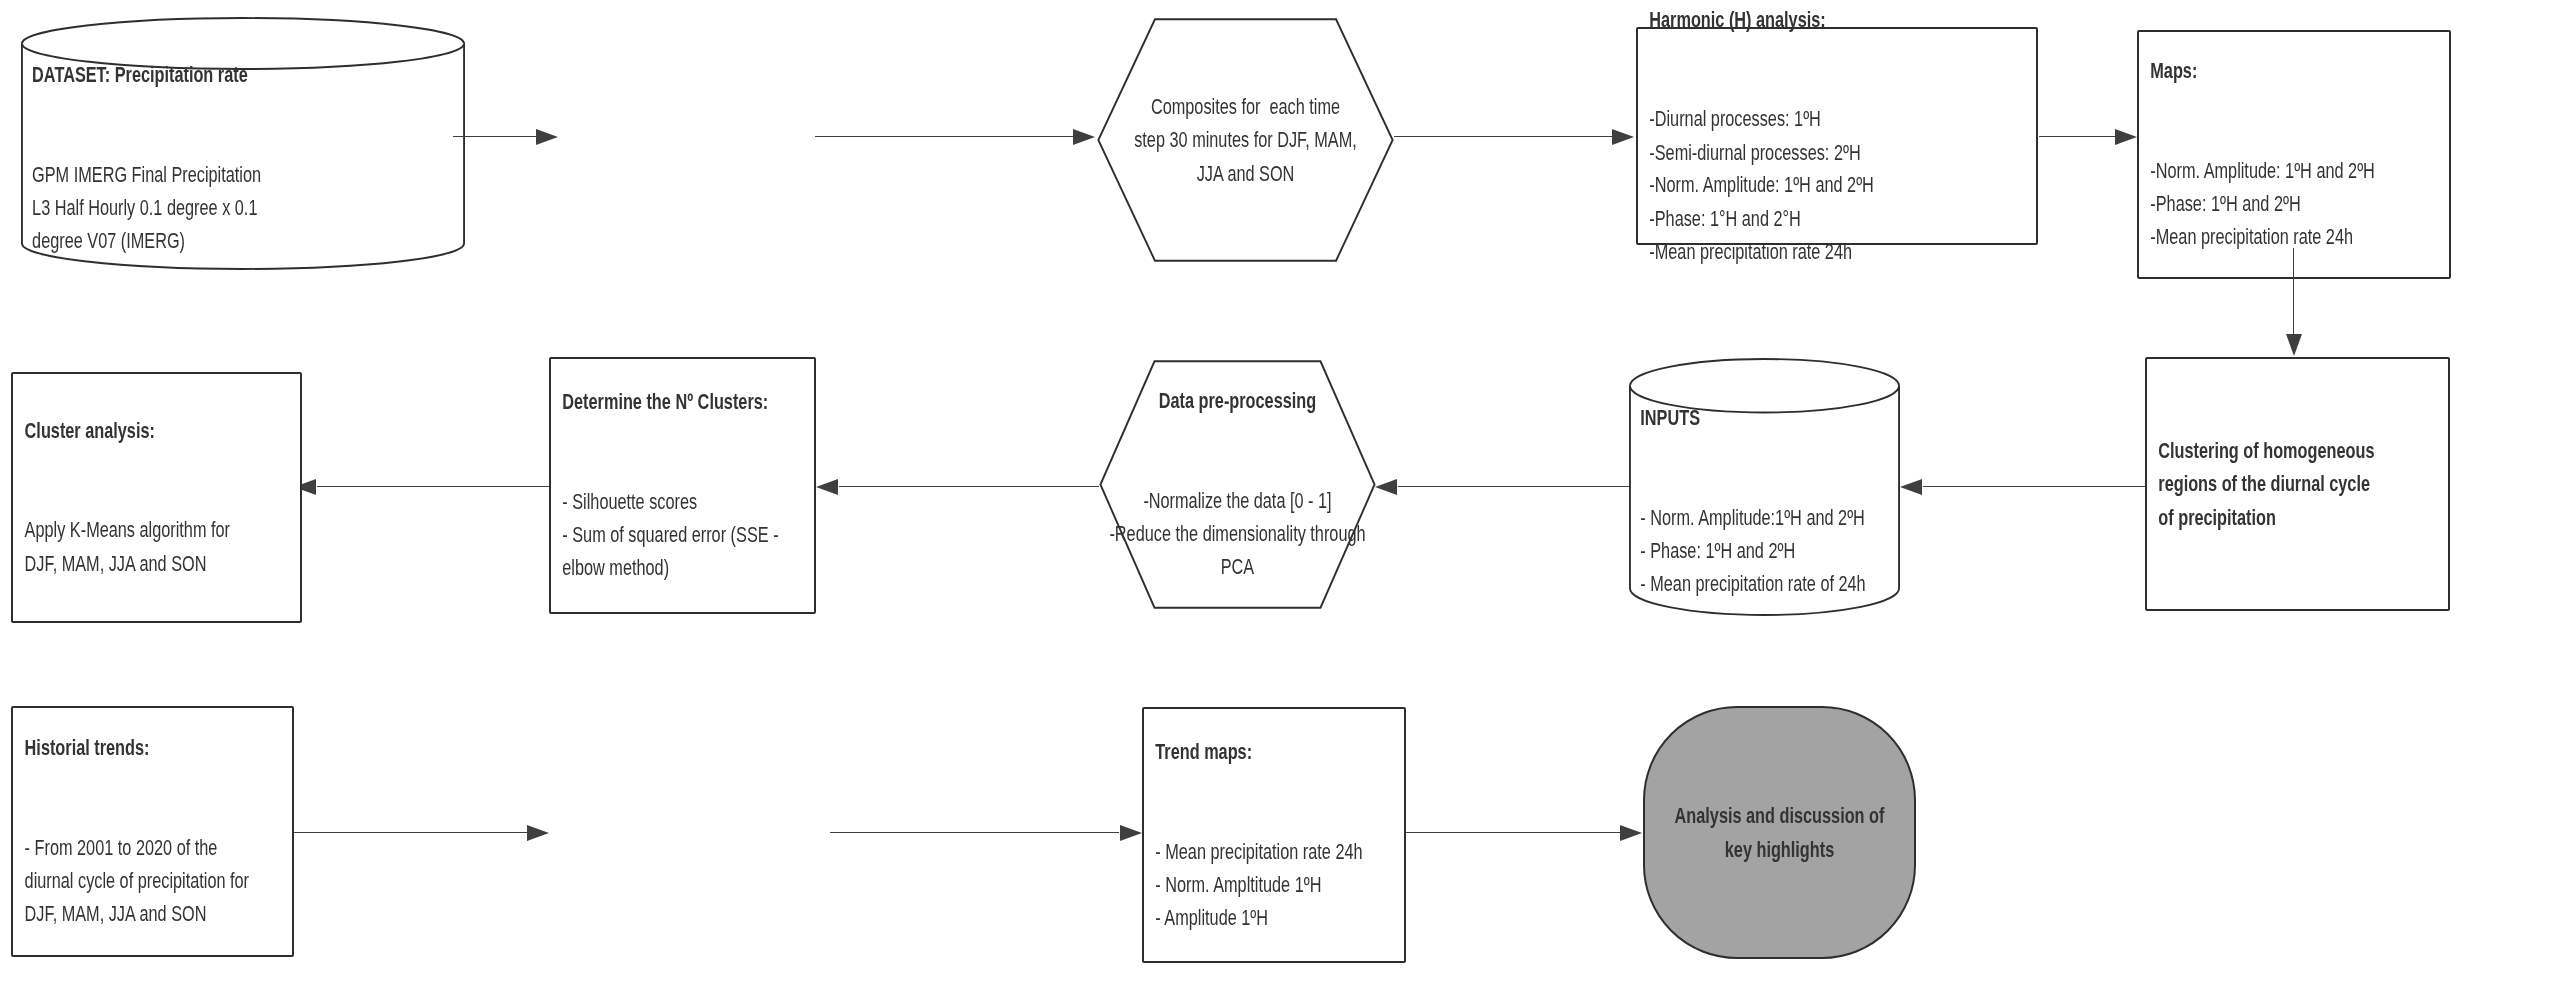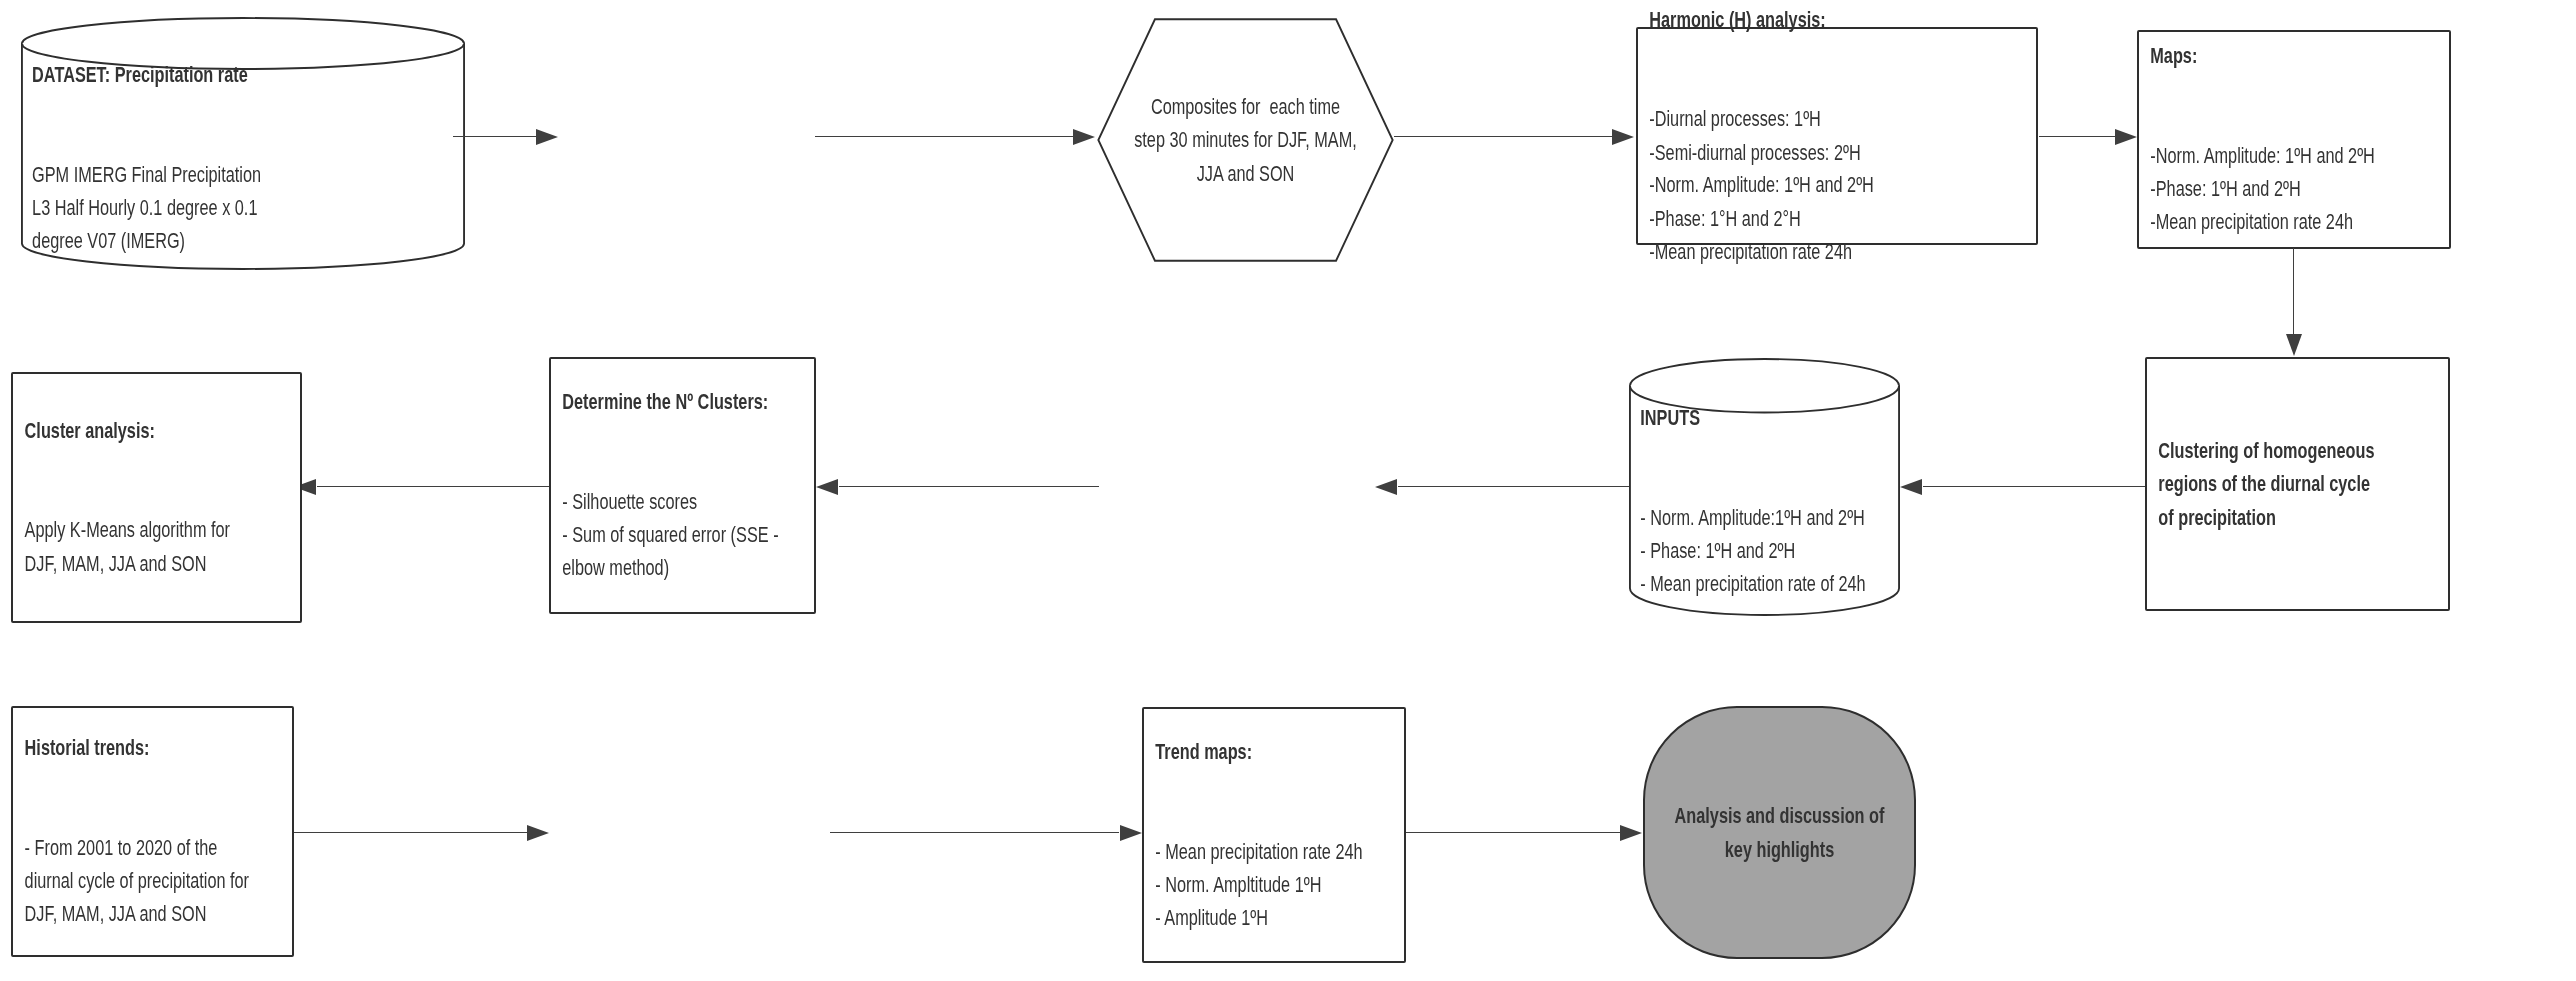--- a/index.html
+++ b/index.html
@@ -82,21 +82,21 @@
 -Norm. Amplitude: 1ºH and 2ºH
 -Phase: 1°H and 2°H
 -Mean precipitation rate 24h</div>
     </div>
       </div>
   </div>
 
   <div class="al" style="left:2039px;top:136px;width:76px;"></div>
   <div class="ah r" style="left:2115px;top:129px;"></div>
 
-  <div class="node rect" style="left:2137px;top:29.5px;width:314px;height:219px;">
+  <div class="node rect" style="left:2137px;top:29.5px;width:314px;height:249px;">
     <div class="label left">
         <div class="text">
       <div class="t">Maps:</div>
       <div class="b">-Norm. Amplitude: 1ºH and 2ºH
 -Phase: 1ºH and 2ºH
 -Mean precipitation rate 24h</div>
     </div>
       </div>
   </div>
 
@@ -127,20 +127,33 @@
       <div class="b">- Norm. Amplitude:1ºH and 2ºH
 - Phase: 1ºH and 2ºH
 - Mean precipitation rate of 24h</div>
     </div>
       </div>
   </div>
 
   <div class="al" style="left:1398px;top:486px;width:231px;"></div>
   <div class="ah l" style="left:1375px;top:479px;"></div>
 
+  <div class="node" style="left:1099px;top:360px;width:277px;height:249px;">
+    <svg class="shape" width="277" height="249" viewBox="0 0 440 396">
+      <polygon points="88,2 352,2 438,198 352,394 88,394 2,198"></polygon>
+    </svg>
+    <div class="label center">
+        <div class="text">
+      <div class="t">Data pre-processing</div>
+      <div class="b">-Normalize the data [0 - 1]
+-Reduce the dimensionality through
+PCA</div>
+    </div>
+      </div>
+  </div>
 
   <div class="al" style="left:839px;top:486px;width:260px;"></div>
   <div class="ah l" style="left:816px;top:479px;"></div>
 
   <div class="node rect" style="left:549px;top:357px;width:267px;height:257px;">
     <div class="label left">
         <div class="text">
       <div class="t">Determine the Nº Clusters:</div>
       <div class="b">- Silhouette scores
 - Sum of squared error (SSE -

